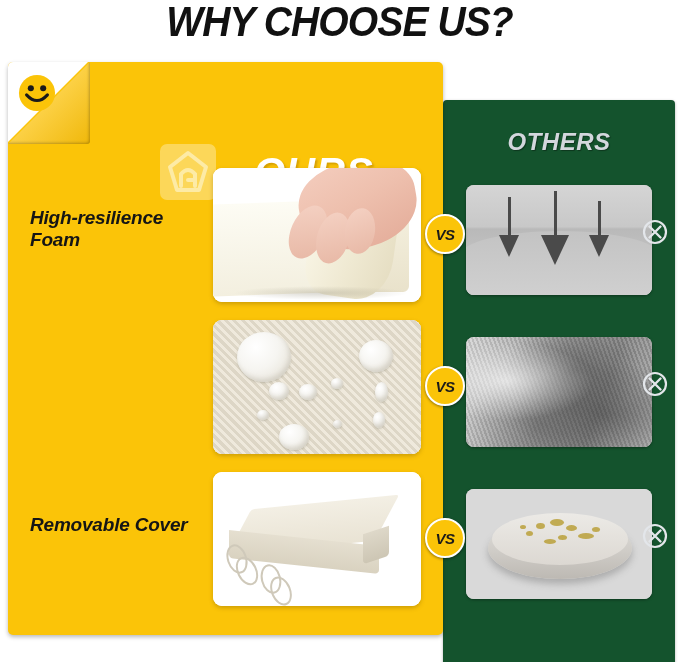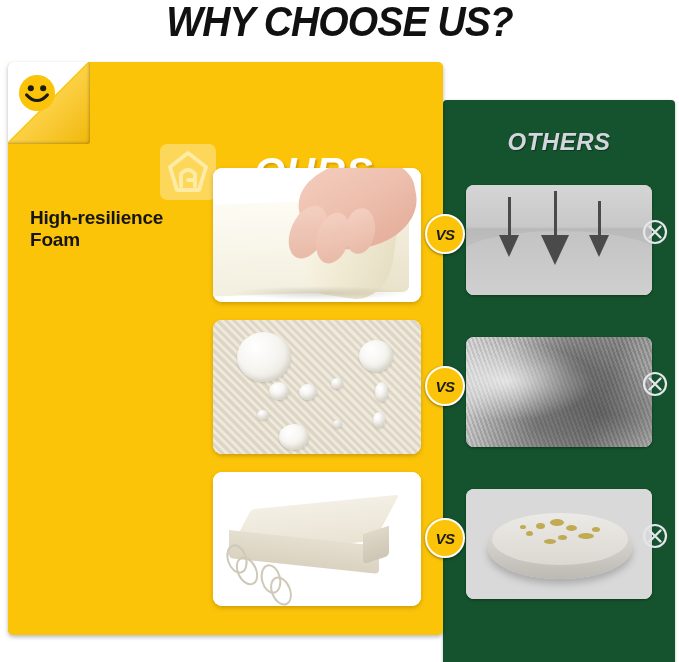--- a/index.html
+++ b/index.html
@@ -81,21 +81,21 @@
     position:absolute;left:246px;top:88px;
     font-size:40px;font-weight:bold;font-style:italic;
     color:#ffffff;
     letter-spacing:1px;
     text-shadow:2px 2px 2px rgba(170,120,0,.45);
   }
 
   
   .feat-label{
     position:absolute;left:22px;width:180px;
-    font-size:19px;font-weight:bold;
+    font-size:19px;font-weight:bold;font-style:italic;
     color:#151515;line-height:1.18;
     letter-spacing:-.2px;
   }
 
   
   .ours-card{
     position:absolute;left:205px;width:208px;
     background:#ffffff;
     border-radius:9px;
     box-shadow:0 2px 4px rgba(120,85,0,.35);
@@ -304,20 +304,21 @@
     <div class="logo-box">
       <svg width="42" height="44" viewBox="0 0 42 44">
         <path d="M21 3 L39 17 L32 40 L10 40 L3 17 Z" fill="none" stroke="#fdeba6" stroke-width="4" stroke-linejoin="round"></path>
         <path d="M14 36 L14 24 Q21 16 28 24 L28 36" fill="none" stroke="#fdeba6" stroke-width="4" stroke-linecap="round"></path>
         <path d="M28 30 L21 30" stroke="#fdeba6" stroke-width="4" stroke-linecap="round"></path>
       </svg>
     </div>
     <div class="yellow-title">OURS</div>
 
     <div class="feat-label" style="top:145px;">High-resilience Foam</div>
+    <div class="feat-label" style="top:452px;">Removable Cover</div>
 
     <div class="ours-card" style="top:106px;height:134px;">
       <div class="pic foam-bg">
         <div class="foam-slab"></div>
         <div class="foam-side"></div>
         <div class="foam-curl"></div>
         <div class="hand"></div>
         <div class="finger" style="left:78px;top:36px;width:34px;height:56px;transform:rotate(24deg);"></div>
         <div class="finger" style="left:104px;top:44px;width:32px;height:52px;transform:rotate(16deg);"></div>
         <div class="finger" style="left:132px;top:40px;width:30px;height:46px;transform:rotate(8deg);"></div>

